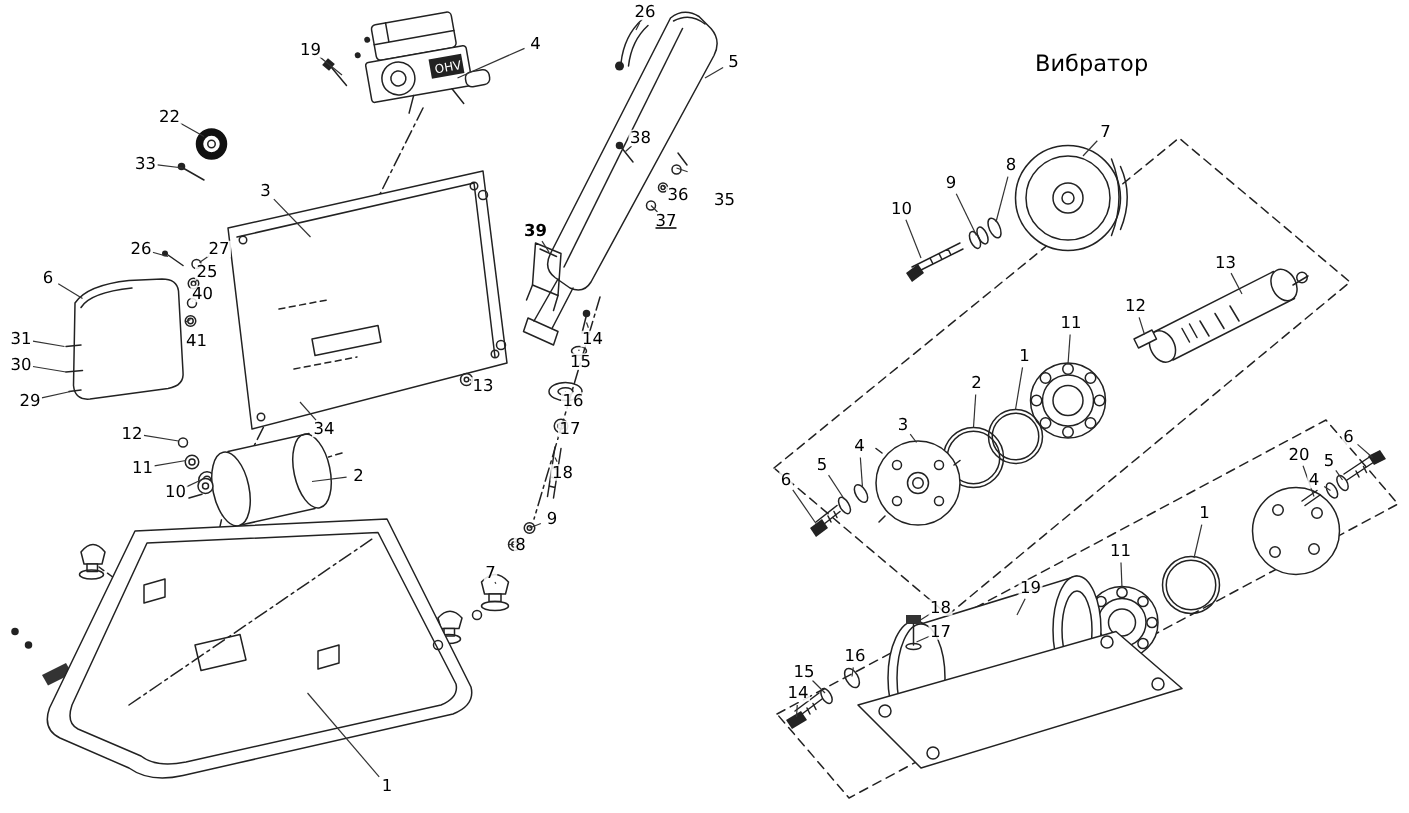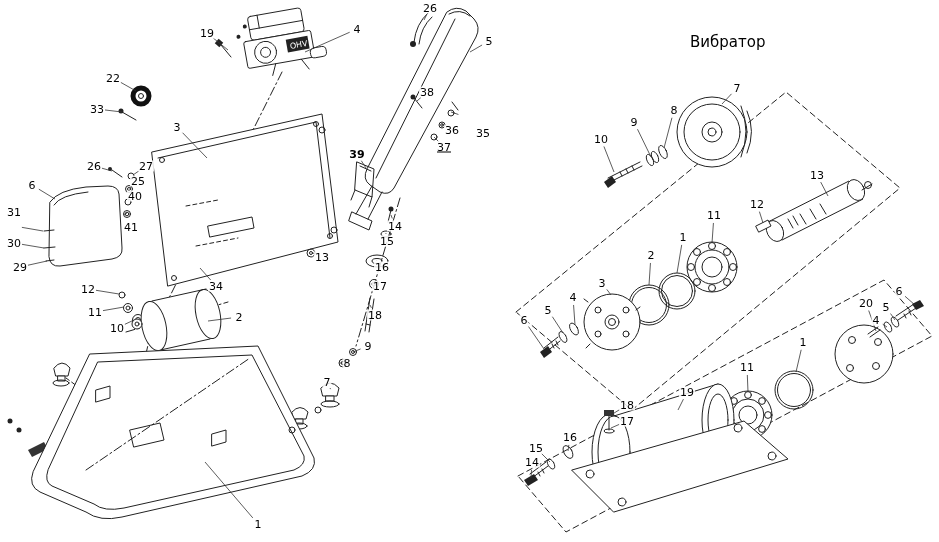--- a/index.html
+++ b/index.html
@@ -381,21 +381,21 @@
       <span class="part-label" style="left: 357px; top: 29px;">4</span>
       <span class="part-label" style="left: 113px; top: 78px;">22</span>
       <span class="part-label" style="left: 97px; top: 109px;">33</span>
       <span class="part-label" style="left: 177px; top: 127px;">3</span>
       <span class="part-label" style="left: 94px; top: 166px;">26</span>
       <span class="part-label" style="left: 146px; top: 166px;">27</span>
       <span class="part-label" style="left: 138px; top: 181px;">25</span>
       <span class="part-label" style="left: 135px; top: 196px; text-align: center;">40</span>
       <span class="part-label" style="left: 131px; top: 211px; margin-top: 16px;">41</span>
       <span class="part-label" style="left: 32px; top: 185px;">6</span>
-      <span class="part-label" style="left: 14px; top: 212px;">31</span>
+      <span class="part-label" style="left: 14px; top: 226px;">31</span>
       <span class="part-label" style="left: 14px; top: 243px;">30</span>
       <span class="part-label" style="left: 20px; top: 267px;">29</span>
       <span class="part-label" style="left: 88px; top: 289px;">12</span>
       <span class="part-label" style="left: 95px; top: 312px;">11</span>
       <span class="part-label" style="left: 117px; top: 328px;">10</span>
       <span class="part-label" style="left: 216px; top: 286px;">34</span>
       <span class="part-label" style="left: 239px; top: 317px;">2</span>
       <span class="part-label" style="left: 322px; top: 257px;">13</span>
       <span class="part-label" style="left: 430px; top: 8px;">26</span>
       <span class="part-label" style="left: 489px; top: 41px;">5</span>

